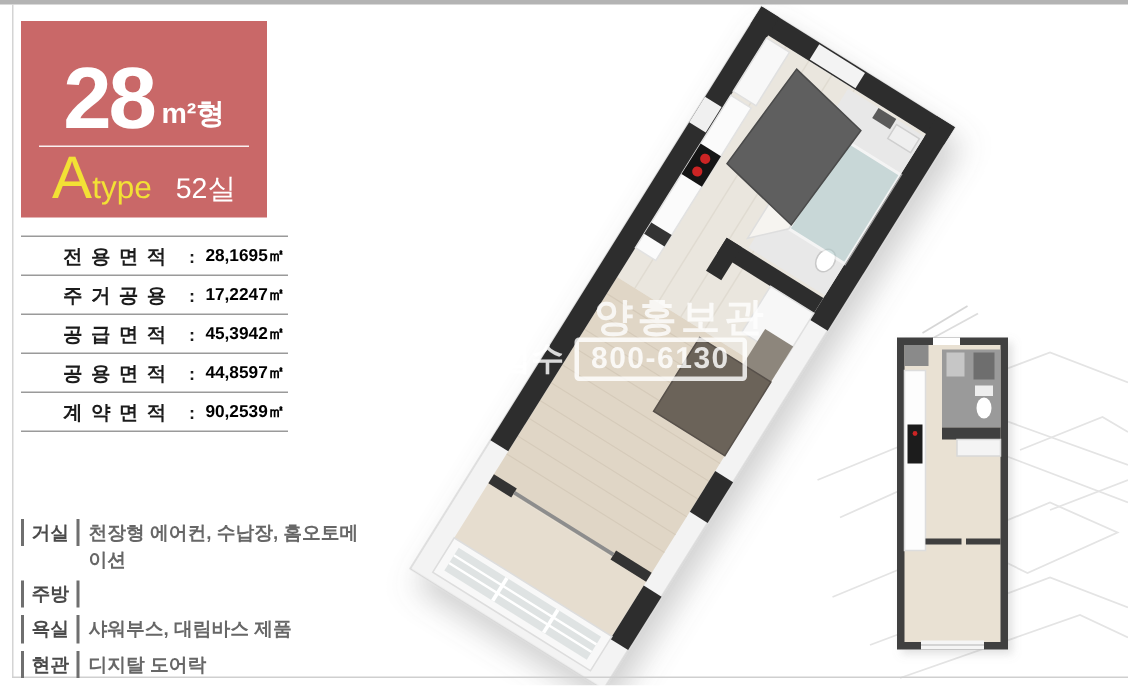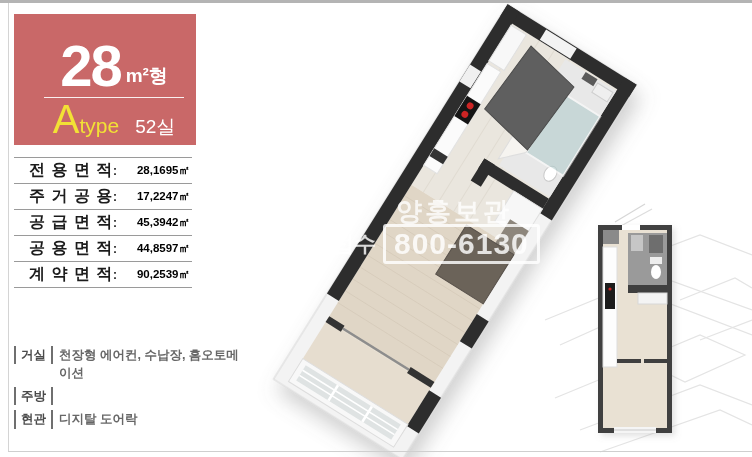--- a/index.html
+++ b/index.html
@@ -6,52 +6,52 @@
   #screen{
     position:relative;width:752px;height:457px;overflow:hidden;background:#ffffff;
     font-family:"Liberation Sans","DejaVu Sans",sans-serif;
   }
   
   .top-strip{position:absolute;left:0;top:0;width:752px;height:3px;background:#b4b4b4;}
   .left-line{position:absolute;left:8px;top:3px;width:1px;height:449px;background:#d4d4d4;}
   .bottom-line{position:absolute;left:8px;top:451px;width:744px;height:1px;background:#cfcfcf;}
 
   
-  .badge{position:absolute;left:14px;top:14px;width:164px;height:131px;background:#c96868;padding-left:18px;}
+  .badge{position:absolute;left:14px;top:14px;width:164px;height:131px;background:#c96868;}
   .badge-top{height:78px;display:flex;align-items:flex-end;justify-content:center;color:#fff;}
   .badge-area{font-size:58px;font-weight:bold;line-height:0.92;letter-spacing:-2px;}
   .badge-area-suffix{font-size:19px;font-weight:bold;margin-left:5px;margin-bottom:3px;}
   .badge-divider{border-top:1px solid rgba(255,255,255,0.9);margin:5px 12px 0 12px;}
   .badge-bottom{display:flex;align-items:baseline;justify-content:center;margin-top:1px;}
   .badge-type-letter{color:#f2e135;font-size:40px;line-height:1.0;}
   .badge-type-word{color:#f2e135;font-size:21px;}
   .badge-count{color:#ffffff;font-size:19px;margin-left:16px;}
 
   
   .area-table{position:absolute;left:14px;top:157px;width:178px;}
   .area-row{display:flex;align-items:center;height:25px;border-top:1px solid #9a9a9a;}
   .area-row:last-child{border-bottom:1px solid #9a9a9a;}
-  .area-label{color:#1c1c1c;font-weight:bold;font-size:16px;margin-left:15px;letter-spacing:1px;width:80px;white-space:nowrap;}
+  .area-label{color:#1c1c1c;font-weight:bold;font-size:13px;margin-left:28px;letter-spacing:1px;width:80px;white-space:nowrap;}
   .area-colon{color:#1c1c1c;font-weight:bold;font-size:12px;margin:0 4px;}
   .area-value{flex:1;text-align:right;color:#000;font-weight:bold;font-size:11.5px;padding-right:2px;white-space:nowrap;}
 
   
   .features{position:absolute;left:14px;top:346px;width:250px;}
   .feature-row{display:flex;margin-bottom:5px;line-height:1.45;}
   .feature-label{color:#4a4a4a;font-weight:bold;font-size:12.5px;border-left:2px solid #6f6f6f;border-right:2px solid #6f6f6f;padding:0 5px;margin-right:6px;white-space:nowrap;align-self:flex-start;}
   .feature-text{color:#676767;font-weight:bold;font-size:12.5px;width:182px;}
 
   
   .plan-svg{position:absolute;left:0;top:0;width:752px;height:457px;}
 
   
   .watermark{position:absolute;left:0;top:0;width:736px;height:457px;pointer-events:none;}
   .wm-line1{position:absolute;left:300px;top:194px;width:212px;text-align:right;color:rgba(255,255,255,0.78);font-size:26px;font-weight:bold;letter-spacing:3px;}
   .wm-line2{position:absolute;left:332px;top:224px;display:flex;align-items:center;color:rgba(255,255,255,0.82);font-size:22px;font-weight:bold;}
-  .wm-phone{border:3px solid rgba(255,255,255,0.82);border-radius:3px;padding:0 8px;margin-left:7px;font-size:30px;letter-spacing:1px;}
+  .wm-phone{border:3px solid rgba(255,255,255,0.82);border-radius:3px;padding:0 8px;margin-left:7px;font-size:20px;letter-spacing:1px;}
 </style>
 </head>
 <body>
 
 <div id="screen">
 
   <svg class="plan-svg" viewBox="0 0 752 457">
     <defs>
       <filter id="unitshadow" x="-30%" y="-30%" width="160%" height="160%">
         <feDropShadow dx="10" dy="8" stdDeviation="10" flood-color="#6a6a6a" flood-opacity="0.32"></feDropShadow>
@@ -216,20 +216,24 @@
 
   <div class="features">
     <div class="feature-row">
       <span class="feature-label">거실</span>
       <span class="feature-text">천장형 에어컨, 수납장, 홈오토메이션</span>
     </div>
     <div class="feature-row">
       <span class="feature-label">주방</span>
     </div>
     <div class="feature-row">
+      <span class="feature-label">욕실</span>
+      <span class="feature-text">샤워부스, 대림바스 제품</span>
+    </div>
+    <div class="feature-row">
       <span class="feature-label">현관</span>
       <span class="feature-text">디지탈 도어락</span>
     </div>
   </div>
 
   <div class="watermark">
     <div class="wm-line1">양홍보관</div>
     <div class="wm-line2">
       <span>접수</span>
       <span class="wm-phone">800-6130</span>

